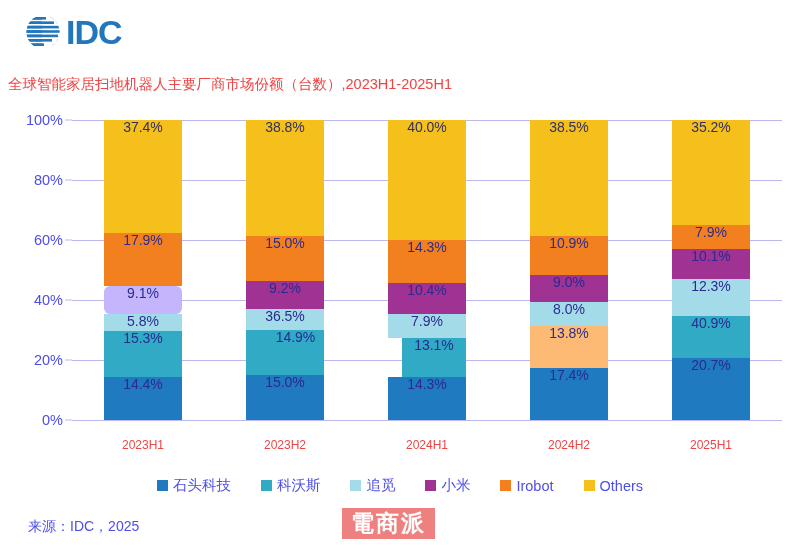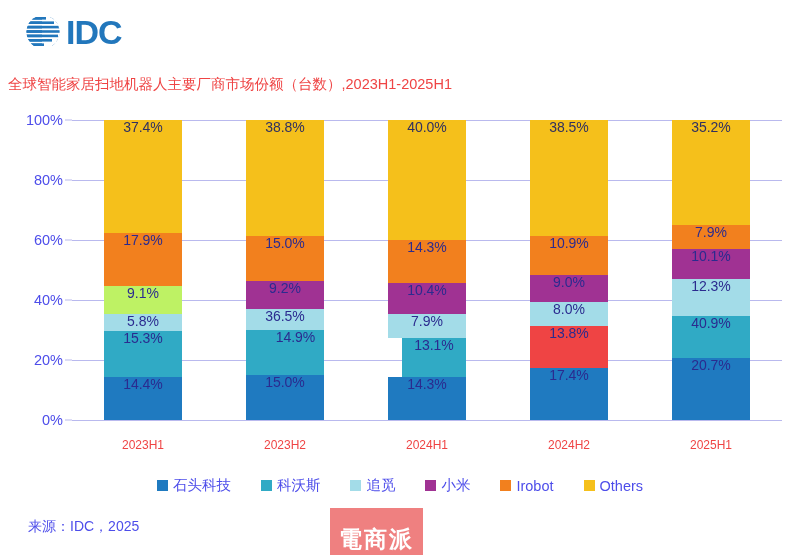--- a/index.html
+++ b/index.html
@@ -170,23 +170,23 @@
   #source-note {
     position: absolute;
     left: 28px;
     top: 518px;
     font-size: 14px;
     color: #4d4dea;
     white-space: nowrap;
   }
   #watermark {
     position: absolute;
-    left: 330px;
+    left: 342px;
     top: 508px;
-    padding: 19px 9px 4px 9px;
+    padding: 3px 9px 4px 9px;
     background: #ef8080;
     color: #ffffff;
     font-size: 23px;
     font-weight: bold;
     letter-spacing: 2px;
     line-height: 1.05;
     white-space: nowrap;
     font-family: "DejaVu Sans", "Liberation Sans", sans-serif;
   }
 </style>
@@ -254,21 +254,21 @@
       <div class="bar-col" style="left: 4.55%; width: 10.9%;">
         <div class="seg" style="flex: 0 0 14.4%; background: rgb(31, 122, 192);">
           <span class="seg-label">14.4%</span>
         </div>
         <div class="seg" style="flex: 0 0 15.3%; background: rgb(48, 170, 197);">
           <span class="seg-label">15.3%</span>
         </div>
         <div class="seg" style="flex: 0 0 5.8%; background: rgb(163, 220, 232);">
           <span class="seg-label">5.8%</span>
         </div>
-        <div class="seg" style="flex: 0 0 9.1%; background: #bef264;">
+        <div class="seg" style="flex: 0 0 9.1%; background: #c4b5fd; border-radius: 6px;">
           <span class="seg-label">9.1%</span>
         </div>
         <div class="seg" style="flex: 0 0 17.9%; background: rgb(242, 128, 30);">
           <span class="seg-label">17.9%</span>
         </div>
         <div class="seg" style="flex: 0 0 37.4%; background: rgb(245, 192, 27);">
           <span class="seg-label dark-on-yellow">37.4%</span>
         </div>
       </div>
       <div class="bar-col" style="left: 24.55%; width: 10.9%;">
@@ -308,21 +308,21 @@
           <span class="seg-label">14.3%</span>
         </div>
         <div class="seg" style="flex: 0 0 40%; background: rgb(245, 192, 27);">
           <span class="seg-label dark-on-yellow">40.0%</span>
         </div>
       </div>
       <div class="bar-col" style="left: 64.55%; width: 10.9%;">
         <div class="seg" style="flex: 0 0 17.4%; background: rgb(31, 122, 192);">
           <span class="seg-label">17.4%</span>
         </div>
-        <div class="seg" style="flex: 0 0 13.8%; background: #ef4444;">
+        <div class="seg" style="flex: 0 0 13.8%; background: #fdba74;">
           <span class="seg-label">13.8%</span>
         </div>
         <div class="seg" style="flex: 0 0 8%; background: rgb(163, 220, 232);">
           <span class="seg-label">8.0%</span>
         </div>
         <div class="seg" style="flex: 0 0 9%; background: rgb(160, 50, 147);">
           <span class="seg-label">9.0%</span>
         </div>
         <div class="seg" style="flex: 0 0 13.2%; background: rgb(242, 128, 30);">
           <span class="seg-label">10.9%</span>

